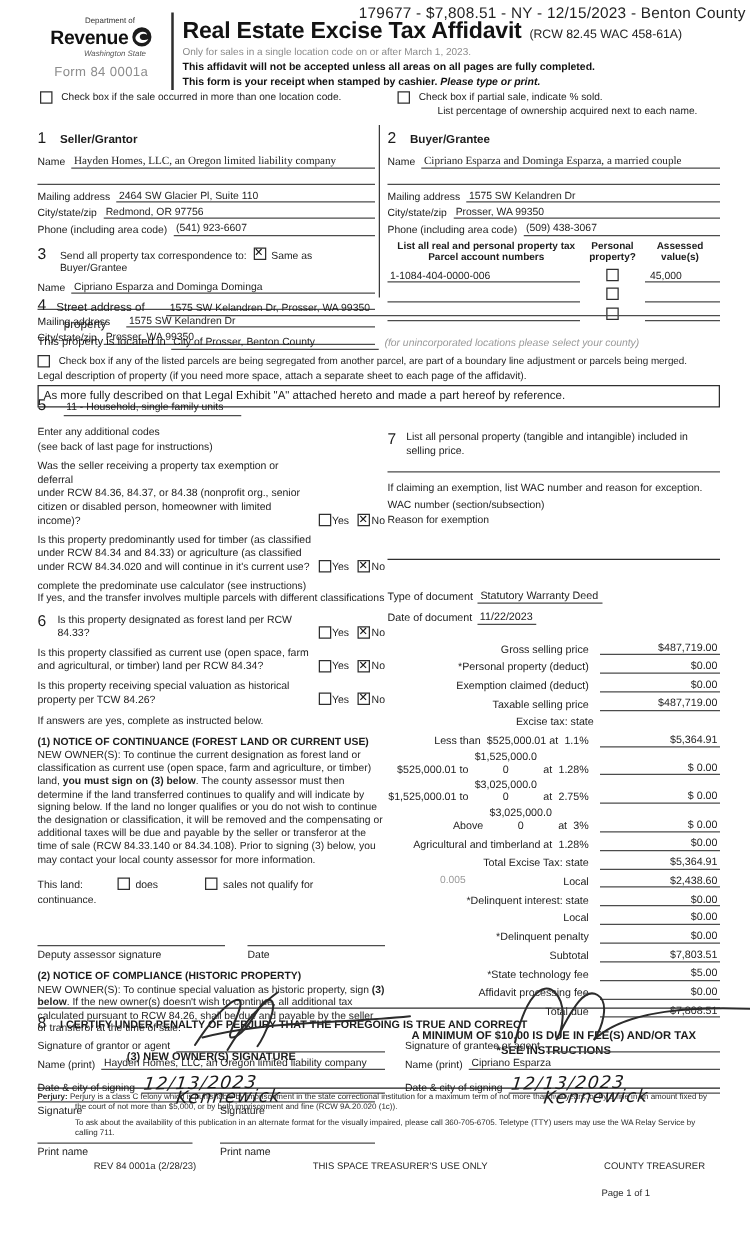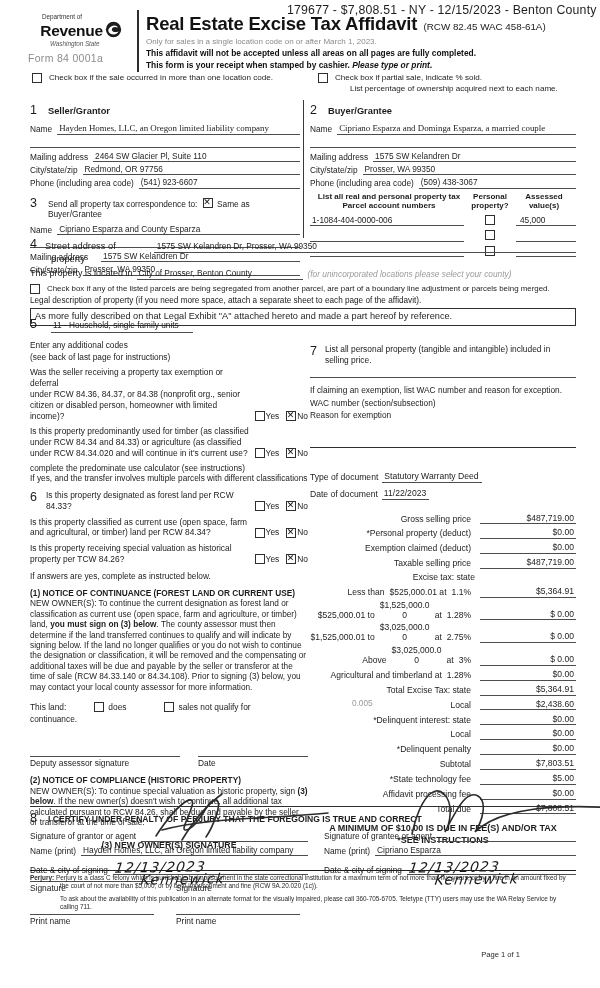--- a/index.html
+++ b/index.html
@@ -1,20 +1,20 @@
 <!DOCTYPE html>
 <html><head>
 <meta charset="utf-8">
 <style>
   html,body{margin:0;padding:0;background:#fff;}
   .page{position:relative;width:600px;height:988px;background:#fff;overflow:hidden;
         font-family:"Liberation Sans",sans-serif;color:#1c1c1c;font-size:8.3px;line-height:1.25;}
   
   .stamp{position:absolute;top:3px;left:287px;font-size:12.3px;color:#1f1f1f;white-space:nowrap;letter-spacing:.2px;}
-  .logo{position:absolute;left:28px;top:13px;width:106px;}
+  .logo{position:absolute;left:28px;top:13px;width:106px;text-align:center;}
   .logo .dept{font-size:6.3px;color:#333;margin-left:14px;}
   .logo .revline{display:flex;align-items:center;justify-content:center;gap:2px;}
   .logo .rev{font-size:15.5px;font-weight:bold;letter-spacing:-0.3px;color:#111;}
   .logo .wa{font-size:6.3px;font-style:italic;color:#555;margin-left:22px;}
   .logo .formno{font-size:10.5px;color:#8d8d8d;margin-top:4px;letter-spacing:.3px;}
   .hdiv{position:absolute;left:137px;top:10px;height:62px;border-left:2px solid #2e2e2e;}
   .titleblk{position:absolute;left:146px;top:12px;width:440px;}
   .title{font-size:18.5px;font-weight:bold;color:#131313;letter-spacing:-0.2px;display:inline;}
   .rcw{font-size:9.8px;color:#222;display:inline;margin-left:4px;}
   .sub1{color:#8b8b8b;font-size:8px;margin-top:2px;}
@@ -49,21 +49,21 @@
   .phead .c3{flex:1;}
   .prow{display:flex;align-items:flex-end;margin-top:4px;}
   .prow .c1{width:150px;border-bottom:1px solid #4c4c4c;min-height:10px;padding:0 2px;}
   .prow .c2{width:52px;text-align:center;}
   .prow .c3{flex:1;border-bottom:1px solid #4c4c4c;min-height:10px;padding:0 4px;}
   
   .sec4{position:absolute;left:30px;top:237px;width:546px;}
   .s4r1{display:flex;align-items:flex-end;}
   .s4num{font-size:12.5px;margin-right:8px;}
   .s4lab{font-size:9.3px;white-space:nowrap;}
-  .s4val{flex:1;margin-left:38px;border-bottom:1px solid #4c4c4c;padding:0 3px;}
+  .s4val{flex:1;margin-left:17px;border-bottom:1px solid #4c4c4c;padding:0 3px;}
   .s4r2{font-size:9.3px;margin-left:21px;margin-top:1px;}
   .locrow{display:flex;align-items:flex-end;margin-top:3px;font-size:9px;}
   .locval{width:162px;border-bottom:1px solid #4c4c4c;margin-left:4px;padding:0 2px;font-size:8.3px;}
   .lochint{color:#9a9a9a;font-style:italic;font-size:8.3px;margin-left:5px;}
   .segrow{display:flex;gap:7px;margin-top:4px;font-size:7.9px;align-items:flex-start;}
   .legallab{font-size:8.2px;margin-top:2px;}
   .legalbox{border:1px solid #2f2f2f;margin-top:2px;padding:2px 4px 3px 4px;font-size:9.2px;color:#1e1e1e;}
   
   .qcol{position:absolute;left:30px;top:317px;width:278px;}
   .h5row{display:flex;align-items:flex-end;}
@@ -205,21 +205,21 @@
     <div class="shead" style="margin-top:7px;">
       <span class="snum">3</span>
       <span style="font-size:8.3px;">
         <span>Send all property tax correspondence to:</span>
         <span class="cb x" style="margin:0 2px 0 3px;"></span>
         <span>Same as Buyer/Grantee</span>
       </span>
     </div>
     <div class="row" style="margin-top:4px;">
       <span class="lb">Name</span>
-      <span class="uv">Cipriano Esparza and County Esparza</span>
+      <span class="uv">Cipriano Esparza and Dominga Dominga</span>
     </div>
     <div class="blankline"></div>
     <div class="row">
       <span class="lb">Mailing address</span>
       <span class="uv" style="margin-left:8px;">1575 SW Kelandren Dr</span>
     </div>
     <div class="row">
       <span class="lb">City/state/zip</span>
       <span class="uv">Prosser, WA 99350</span>
     </div>
@@ -622,15 +622,20 @@
         </div>
       </div>
     </div>
   </div>
 
   <div class="perj">
     <p class="p1"><b>Perjury:</b><span> Perjury is a class C felony which is punishable by imprisonment in the state correctional institution for a maximum term of not more than five years, or by a fine in an amount fixed by the court of not more than $5,000, or by both imprisonment and fine (RCW 9A.20.020 (1c)).</span></p>
     <p class="p2">To ask about the availability of this publication in an alternate format for the visually impaired, please call 360-705-6705. Teletype (TTY) users may use the WA Relay Service by calling 711.</p>
   </div>
 
+  <div class="footer">
+    <span class="f1">REV 84 0001a (2/28/23)</span>
+    <span class="f2">THIS SPACE TREASURER'S USE ONLY</span>
+    <span class="f3">COUNTY TREASURER</span>
+  </div>
   <div class="pageno">Page 1 of 1</div>
 
 </div>
 
 </body></html>

